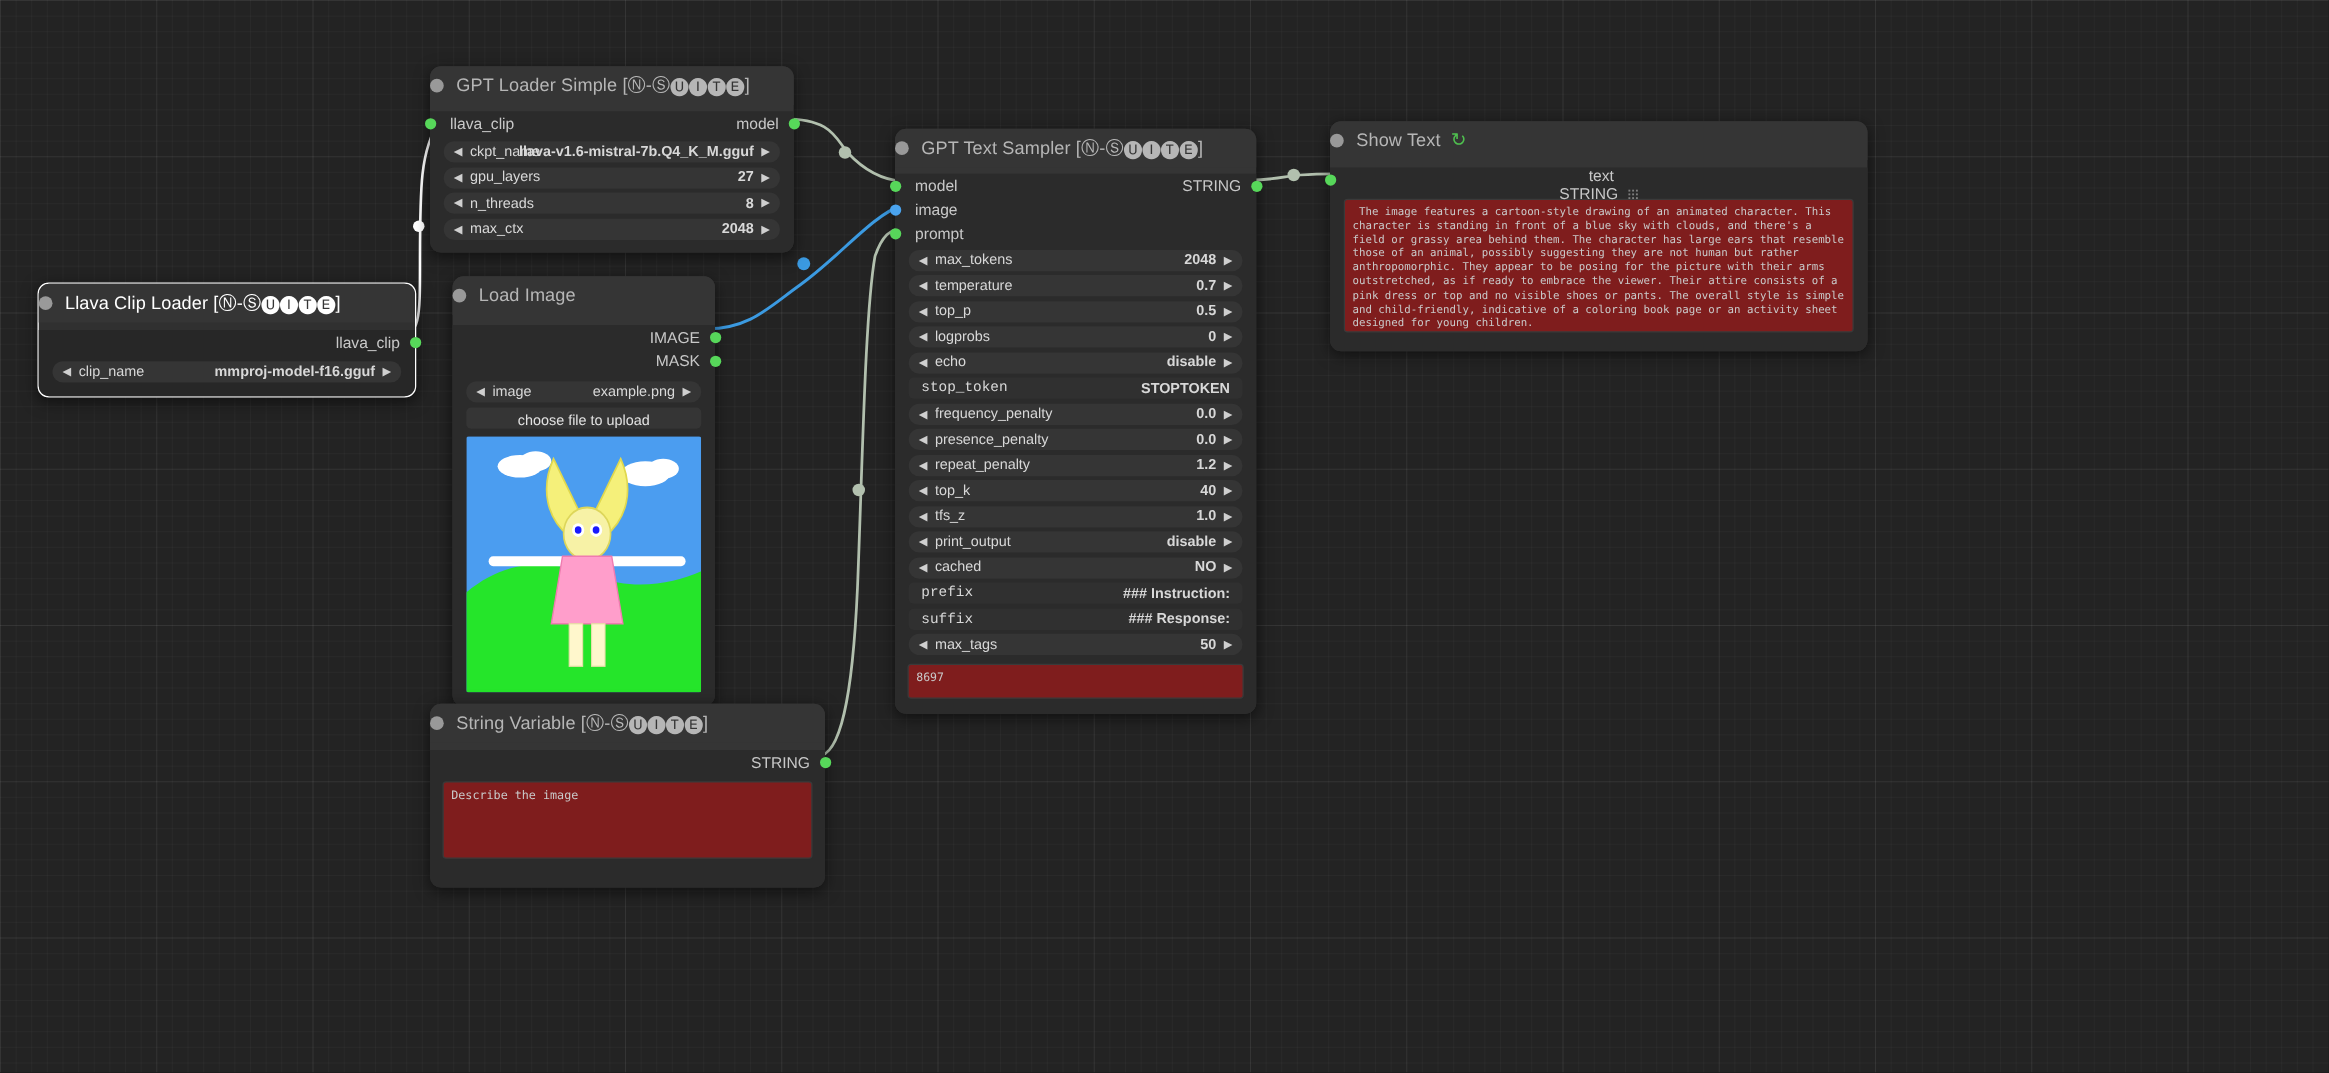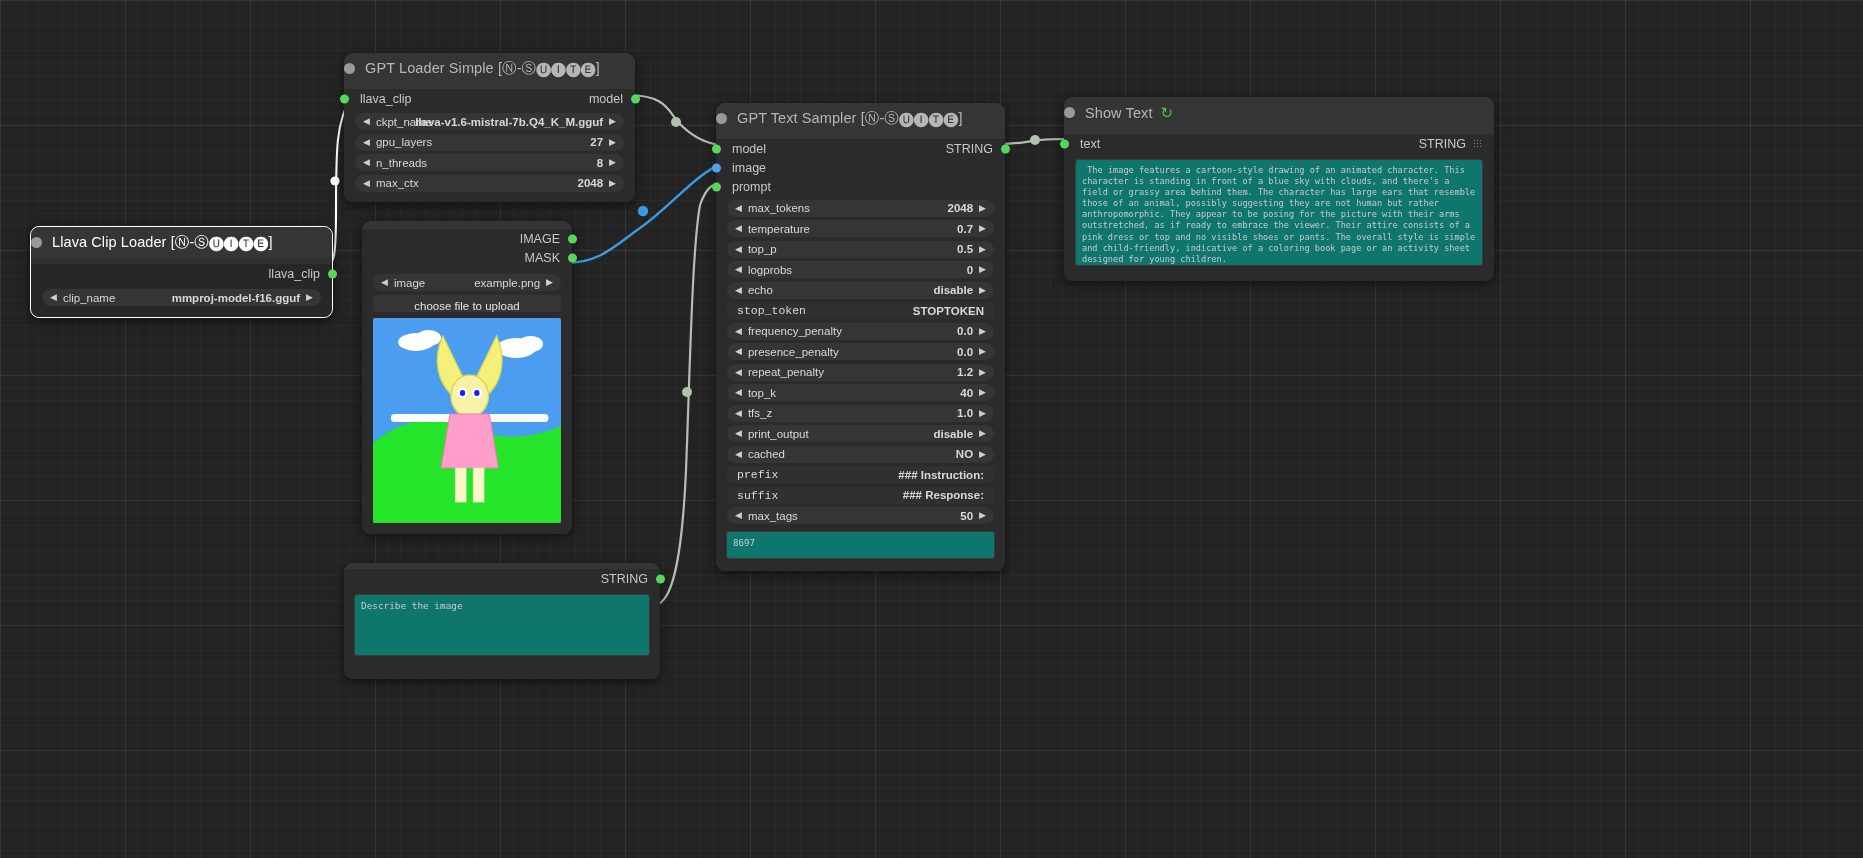--- a/index.html
+++ b/index.html
@@ -98,21 +98,21 @@
 
   .btn-widget {
     height:17px; margin:4px 11px;
     background:#353535; border-radius:4px;
     display:flex; align-items:flex-end; justify-content:center;
     font-size:11.5px; color:#e2e2e2;
   }
 
   .textarea {
     margin:5px 10px;
-    background:#0f766e;
+    background:#7f1d1d;
     border:1px solid #3a3a3a;
     border-radius:3px;
     font-family:"DejaVu Sans Mono", monospace;
     font-size:8.6px;
     line-height:11.1px;
     color:#c9c9c9;
     padding:5px 6px;
     white-space:pre-wrap;
     overflow:hidden;
   }
@@ -219,20 +219,24 @@
       <div class="widget">
         <span class="arrow">◀</span>
         <span class="w-name">max_ctx</span>
         <span class="w-val">2048</span>
         <span class="arrow">▶</span>
       </div>
     </div>
   </div>
 
   <div class="node" style="left:362px; top:221px; width:210px;">
+    <div class="node-title">
+      <span class="title-dot"></span>
+      <span>Load Image</span>
+    </div>
     <div class="node-body">
       <div class="slot-row out" style="margin-top:8px;">
         <span>IMAGE</span>
         <span class="dot out green"></span>
       </div>
       <div class="slot-row out">
         <span>MASK</span>
         <span class="dot out green"></span>
       </div>
       <div class="widget" style="margin-top:7px;">
@@ -263,20 +267,24 @@
           <rect x="20" y="96" width="176" height="8" rx="4" fill="#ffffff"></rect>
           <path d="M86,96 L130,96 L140,150 L76,150 Z" fill="#ff9ecb" stroke="#f07bb0" stroke-width="1.2"></path>
           <rect x="92" y="150" width="12" height="34" fill="#fff7cc" stroke="#e8e0a8" stroke-width="1"></rect>
           <rect x="112" y="150" width="12" height="34" fill="#fff7cc" stroke="#e8e0a8" stroke-width="1"></rect>
         </svg>
       </div>
     </div>
   </div>
 
   <div class="node" style="left:344px; top:563px; width:316px;">
+    <div class="node-title">
+      <span class="title-dot"></span>
+      <span>String Variable [Ⓝ-Ⓢ🅤🅘🅣🅔]</span>
+    </div>
     <div class="node-body" style="height:110px;">
       <div class="string-out-row" style="margin-top:6px;">
         <span>STRING</span>
         <span class="dot out green"></span>
       </div>
       <div class="textarea" style="height:62px; font-size:9.4px;">Describe the image</div>
     </div>
   </div>
 
   <div class="node" style="left:716px; top:103px; width:289px;">
@@ -397,21 +405,21 @@
     </div>
   </div>
 
   <div class="node" style="left:1064px; top:97px; width:430px;">
     <div class="node-title">
       <span class="title-dot"></span>
       <span>Show Text</span>
       <span class="refresh-icon">↻</span>
     </div>
     <div class="node-body">
-      <div class="slot-row" style="margin-top:6px; justify-content:space-between;">
+      <div class="slot-row" style="margin-top:6px; justify-content:space-between;flex-direction:column;">
         <span class="dot in green"></span>
         <span class="slot-label">text</span>
         <span style="display:flex; align-items:center;">
           <span>STRING</span>
           <span class="grid-icon"></span>
         </span>
       </div>
       <div class="textarea" style="height:107px; margin:6px 11px 8px;"> The image features a cartoon-style drawing of an animated character. This character is standing in front of a blue sky with clouds, and there's a field or grassy area behind them. The character has large ears that resemble those of an animal, possibly suggesting they are not human but rather anthropomorphic. They appear to be posing for the picture with their arms outstretched, as if ready to embrace the viewer. Their attire consists of a pink dress or top and no visible shoes or pants. The overall style is simple and child-friendly, indicative of a coloring book page or an activity sheet designed for young children.</div>
     </div>
   </div>

